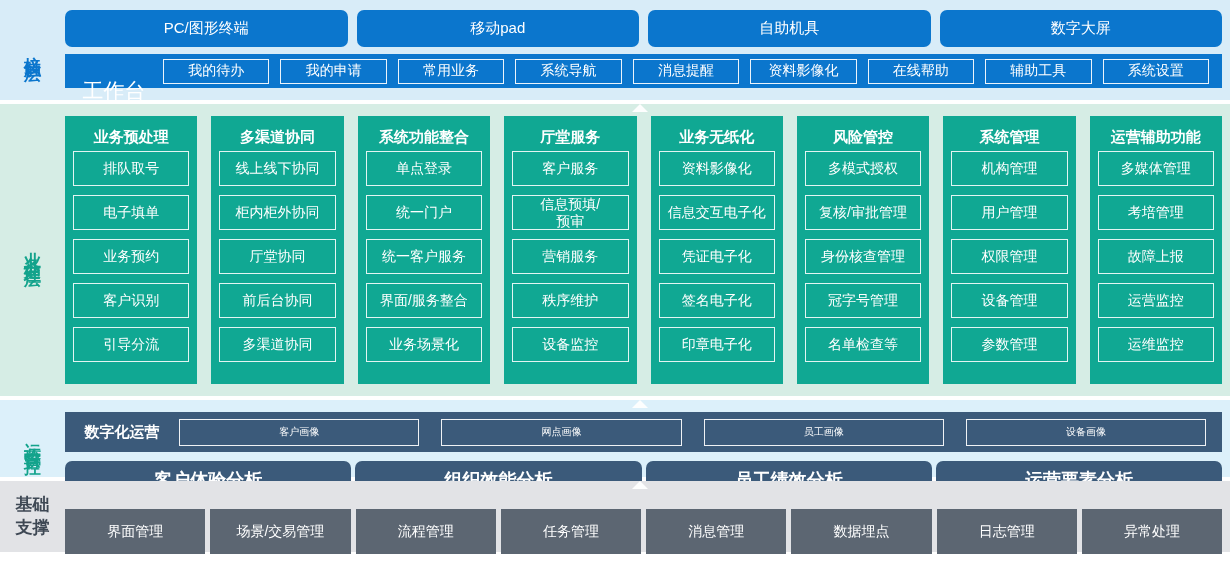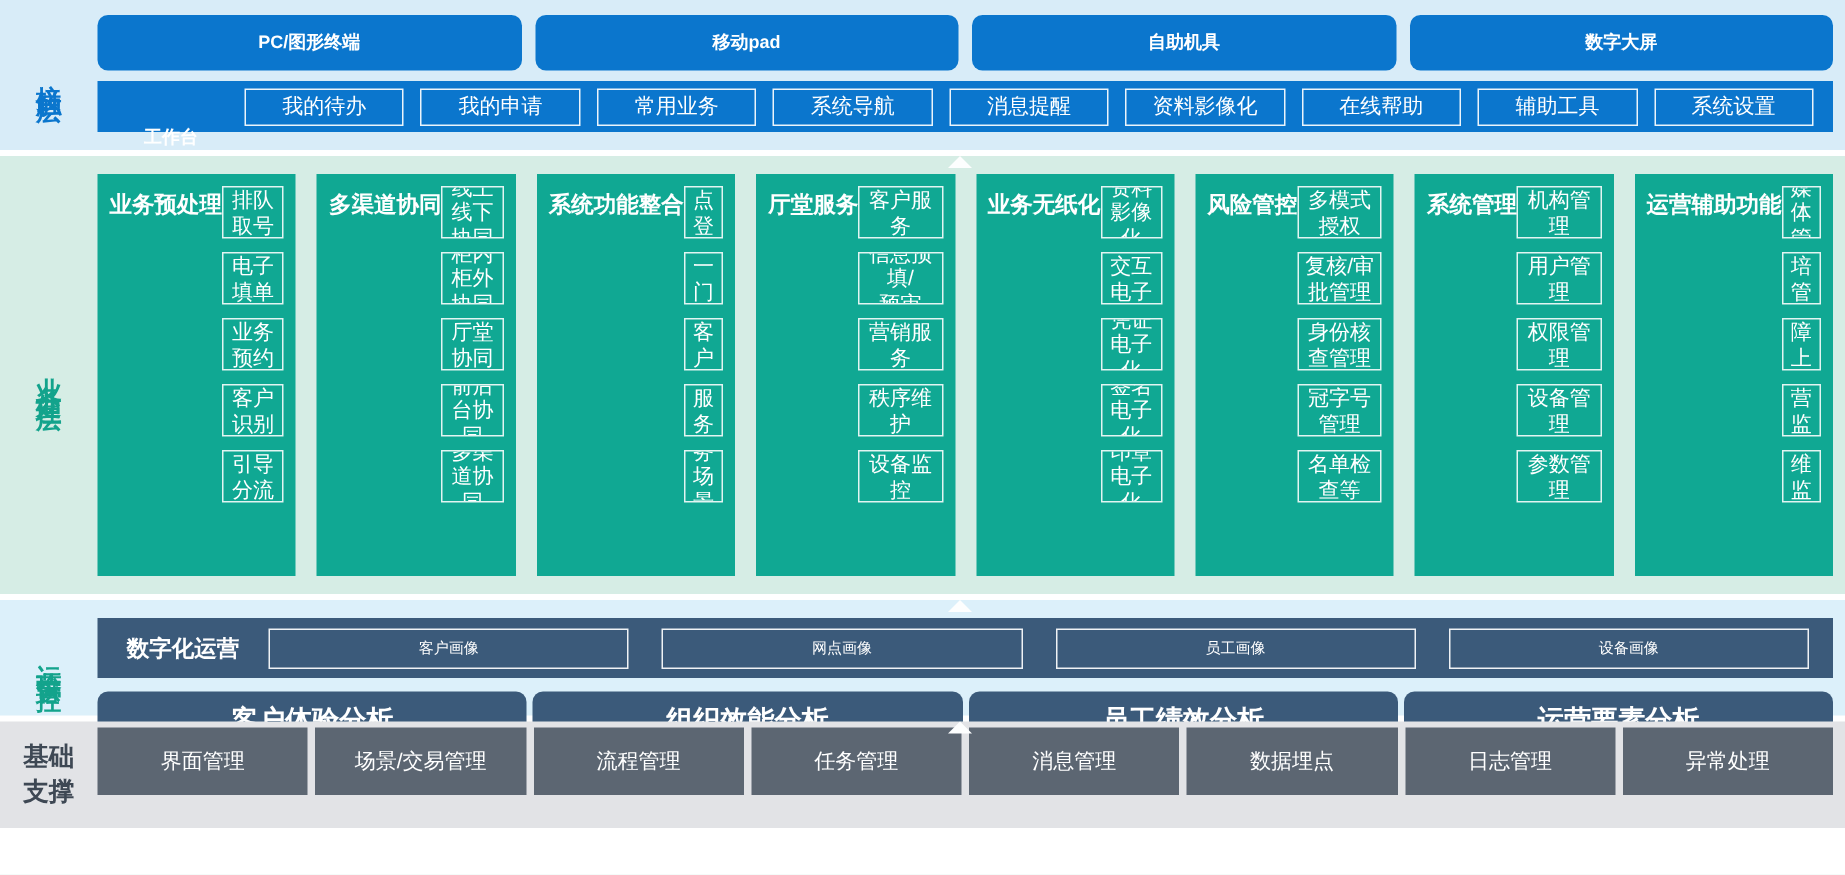--- a/index.html
+++ b/index.html
@@ -11,45 +11,45 @@
   .content { flex: 1; padding-right: 8px; min-width: 0; }
 
   .vlabel { writing-mode: vertical-rl; text-orientation: upright; font-weight: bold; font-size: 17px; letter-spacing: 5px; }
   .vlabel.blue { color: var(--blue, #0b76cd); }
   .vlabel.teal { color: var(--teal-text, #13a38c); }
   .hlabel { font-weight: bold; font-size: 17px; color: var(--slate-text, #3e4854); width: 38px; line-height: 1.3; word-break: break-all; text-align: center; }
 
   
   .sec-contact { height: 100px; background: var(--bg-blue, #d8ecf8); }
   .channel-row { display: flex; gap: 9px; padding-top: 10px; }
-  .channel-btn { flex: 1; height: 37px; background: var(--blue, #0b76cd); color: #fff; font-weight: bold; font-size: 12px; display: flex; align-items: center; justify-content: center; border-radius: 7px; }
+  .channel-btn { flex: 1; height: 37px; background: var(--blue, #0b76cd); color: #fff; font-weight: normal; font-size: 15px; display: flex; align-items: center; justify-content: center; border-radius: 7px; }
   .workbench { margin-top: 7px; height: 34px; background: var(--blue, #0b76cd); display: flex; align-items: center; padding-right: 13px; }
-  .wb-label { width: 98px; flex: none; text-align: center; color: #fff; font-weight: bold; font-size: 12px; margin-top: 40px; }
+  .wb-label { width: 98px; flex: none; text-align: center; color: #fff; font-weight: normal; font-size: 21px; margin-top: 40px; }
   .wb-items { flex: 1; display: flex; gap: 11px; }
   .wb-item { flex: 1; height: 25px; border: 1px solid rgba(255,255,255,.92); color: #fff; font-size: 14px; display: flex; align-items: center; justify-content: center; white-space: nowrap; }
 
   
   .sec-business { height: 292px; background: var(--bg-green, #d6ede5); margin-top: 4px; }
   .cols { display: flex; gap: 14px; padding: 12px 8px 12px 0; }
-  .biz-col { flex: 1; min-width: 0; background: var(--teal, #10a893); padding: 8px 8px 4px; display: flex; flex-direction: row; }
+  .biz-col { flex: 1; min-width: 0; background: var(--teal, #10a893); padding: 8px 8px 4px; display: flex; flex-direction: column; }
   .col-title { color: #fff; font-weight: bold; font-size: 15px; text-align: center; height: 27px; line-height: 25px; white-space: nowrap; }
   .col-cell { height: 35px; border: 1px solid rgba(255,255,255,.88); color: #fff; font-size: 14px; display: flex; align-items: center; justify-content: center; text-align: center; margin-bottom: 9px; white-space: pre-line; line-height: 1.15; overflow: hidden; }
 
   
   .sec-ops { height: 77px; background: var(--bg-paleblue, #dcf0fa); margin-top: 4px; }
   .ops-bar { margin-top: 12px; height: 40px; background: var(--navy, #3b5a7a); display: flex; align-items: center; padding-right: 16px; }
   .ops-label { width: 114px; flex: none; text-align: center; color: #fff; font-weight: bold; font-size: 15px; }
   .ops-items { flex: 1; display: flex; gap: 22px; }
   .ops-item { flex: 1; height: 27px; border: 1px solid rgba(255,255,255,.92); color: #fff; font-size: 10px; display: flex; align-items: center; justify-content: center; }
   .ops-analysis { display: flex; gap: 4px; margin-top: 9px; }
   .analysis-btn { flex: 1; height: 38px; background: var(--navy, #3b5a7a); border-radius: 7px; color: #fff; font-weight: bold; font-size: 18px; display: flex; align-items: center; justify-content: center; }
 
   
   .sec-foundation { height: 71px; background: var(--bg-gray, #e2e3e6); margin-top: 4px; }
-  .found-row { display: flex; gap: 5px; padding-top: 4px; }
+  .found-row { display: flex; gap: 5px; padding-top: 28px; }
   .found-btn { flex: 1; height: 45px; background: var(--gray, #5c6672); color: #fff; font-size: 14px; display: flex; align-items: center; justify-content: center; white-space: nowrap; }
 
   
   .notch { position: absolute; top: 0; left: 632px; width: 0; height: 0; border-left: 8px solid transparent; border-right: 8px solid transparent; border-bottom: 8px solid #fdfefe; }
 </style>
 </head>
 <body>
 
 <section class="sec sec-contact">
   <div class="gutter">

